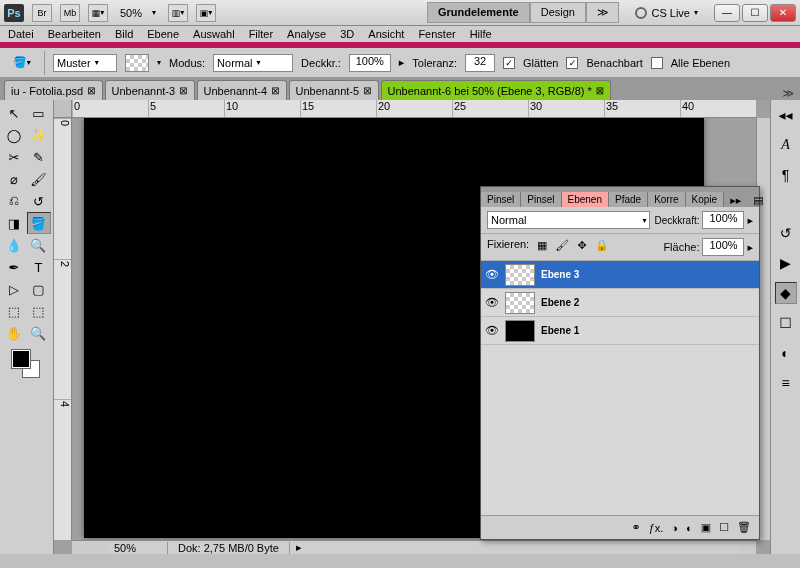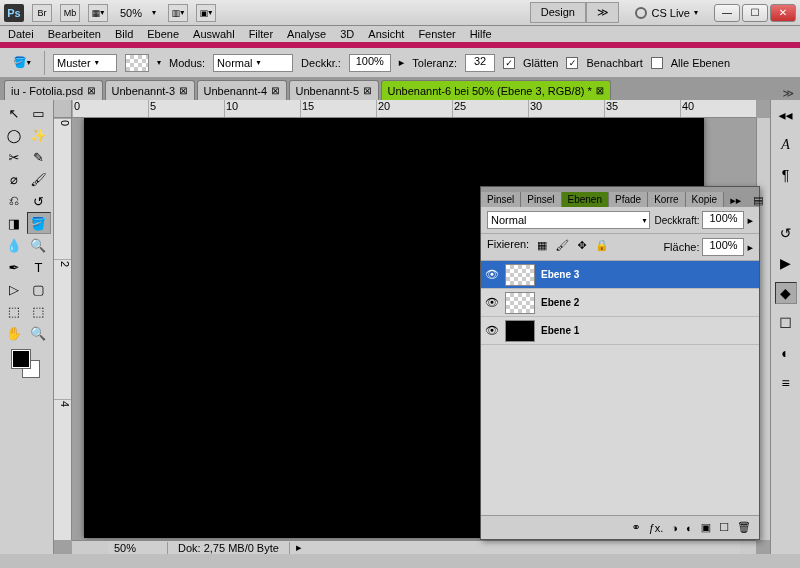--- a/index.html
+++ b/index.html
@@ -62,21 +62,21 @@
 .scroll-v { position: absolute; right: 0; top: 18px; bottom: 14px; width: 14px; background: #ccc; border-left: 1px solid #888; }
 
 
 .rightbar { width: 30px; background: #cfcfcf; border-left: 1px solid #888; display: flex; flex-direction: column; align-items: center; padding: 4px 0; gap: 8px; }
 .rightbar .ricon { width: 22px; height: 22px; display: flex; align-items: center; justify-content: center; cursor: pointer; font-size: 14px; }
 
 
 .layers-panel { position: absolute; left: 480px; top: 186px; width: 280px; height: 354px; background: #cfcfcf; border: 1px solid #555; box-shadow: 2px 2px 6px rgba(0,0,0,.4); z-index: 50; }
 .lp-tabs { height: 20px; background: #999; display: flex; align-items: flex-end; }
 .lp-tab { padding: 2px 6px; font-size: 10px; background: #aaa; border-right: 1px solid #777; cursor: pointer; }
-.lp-tab.active { background: #4d7c0f; }
+.lp-tab.active { background: #fca5a5; }
 .lp-tabs .more { margin-left: auto; padding: 0 6px; cursor: pointer; }
 .lp-opts { display: flex; align-items: center; padding: 4px 6px; gap: 4px; border-bottom: 1px solid #aaa; }
 .lp-opts .blend { flex: 1; }
 .lp-opts label { font-size: 10px; }
 .lp-opts .right { margin-left: auto; display: flex; align-items: center; gap: 3px; }
 .lp-lock { display: flex; align-items: flex-start; padding: 4px 6px; gap: 6px; border-bottom: 1px solid #aaa; font-size: 10px; }
 .lp-lock .right { margin-left: auto; display: flex; align-items: center; gap: 3px; }
 .lock-ic { width: 14px; height: 14px; display: inline-flex; align-items: center; justify-content: center; font-size: 11px; cursor: pointer; }
 .lp-list { position: relative; height: 260px; overflow: auto; background: #d8d8d8; }
 .layer { display: flex; align-items: center; height: 28px; border-bottom: 1px solid #bbb; gap: 6px; padding: 0 4px; }
@@ -103,20 +103,21 @@
   <div class="tb-btn">Mb</div>
   <div class="tb-btn">▦<span class="dd-arr">▾</span></div>
   <div class="zoom-dd">
       <span>50%</span>
       <span class="dd-arr">▾</span>
     </div>
   <div class="tb-btn">▥<span class="dd-arr">▾</span></div>
   <div class="tb-btn">▣<span class="dd-arr">▾</span></div>
   <div style="flex:1"></div>
   <div class="ws-btns">
+    <div class="ws-btn active">Grundelemente</div>
     <div class="ws-btn">Design</div>
     <div class="ws-btn">≫</div>
   </div>
   <div class="cslive">
     <div class="cslive-circ"></div>
     <span>CS Live</span>
     <span class="dd-arr">▾</span>
   </div>
   <div class="win-btns">
     <div class="win-btn">—</div>

